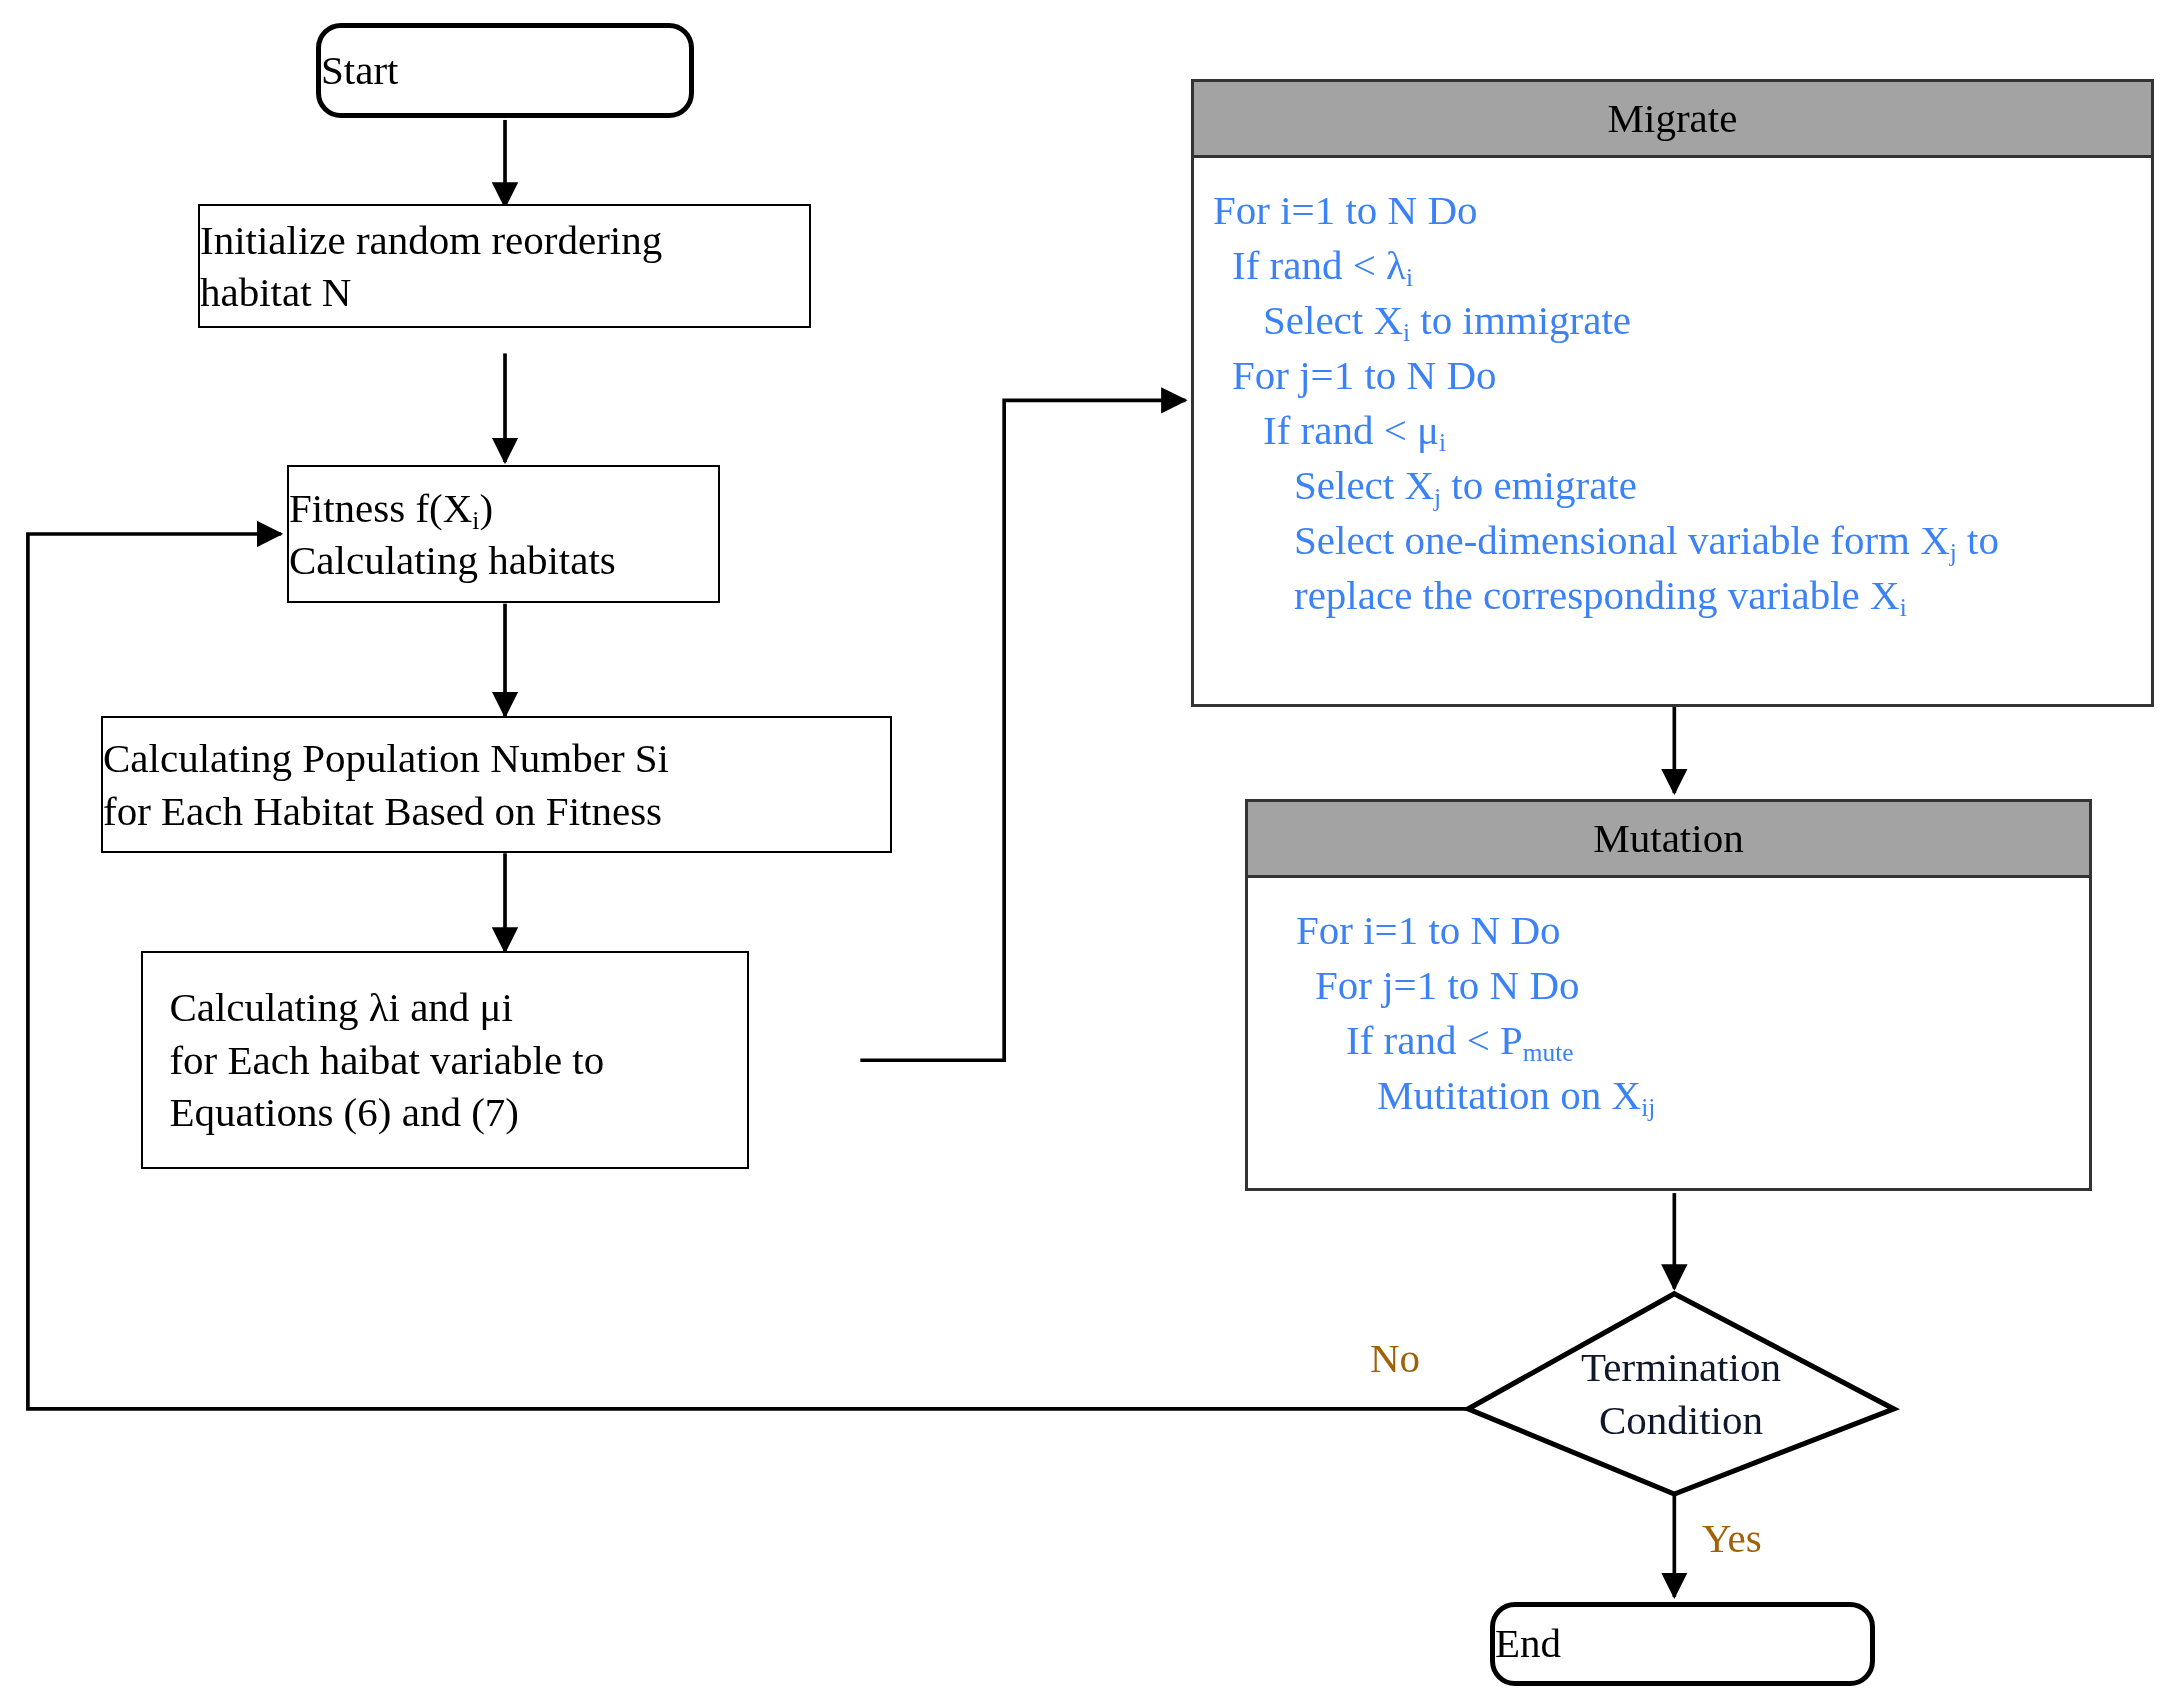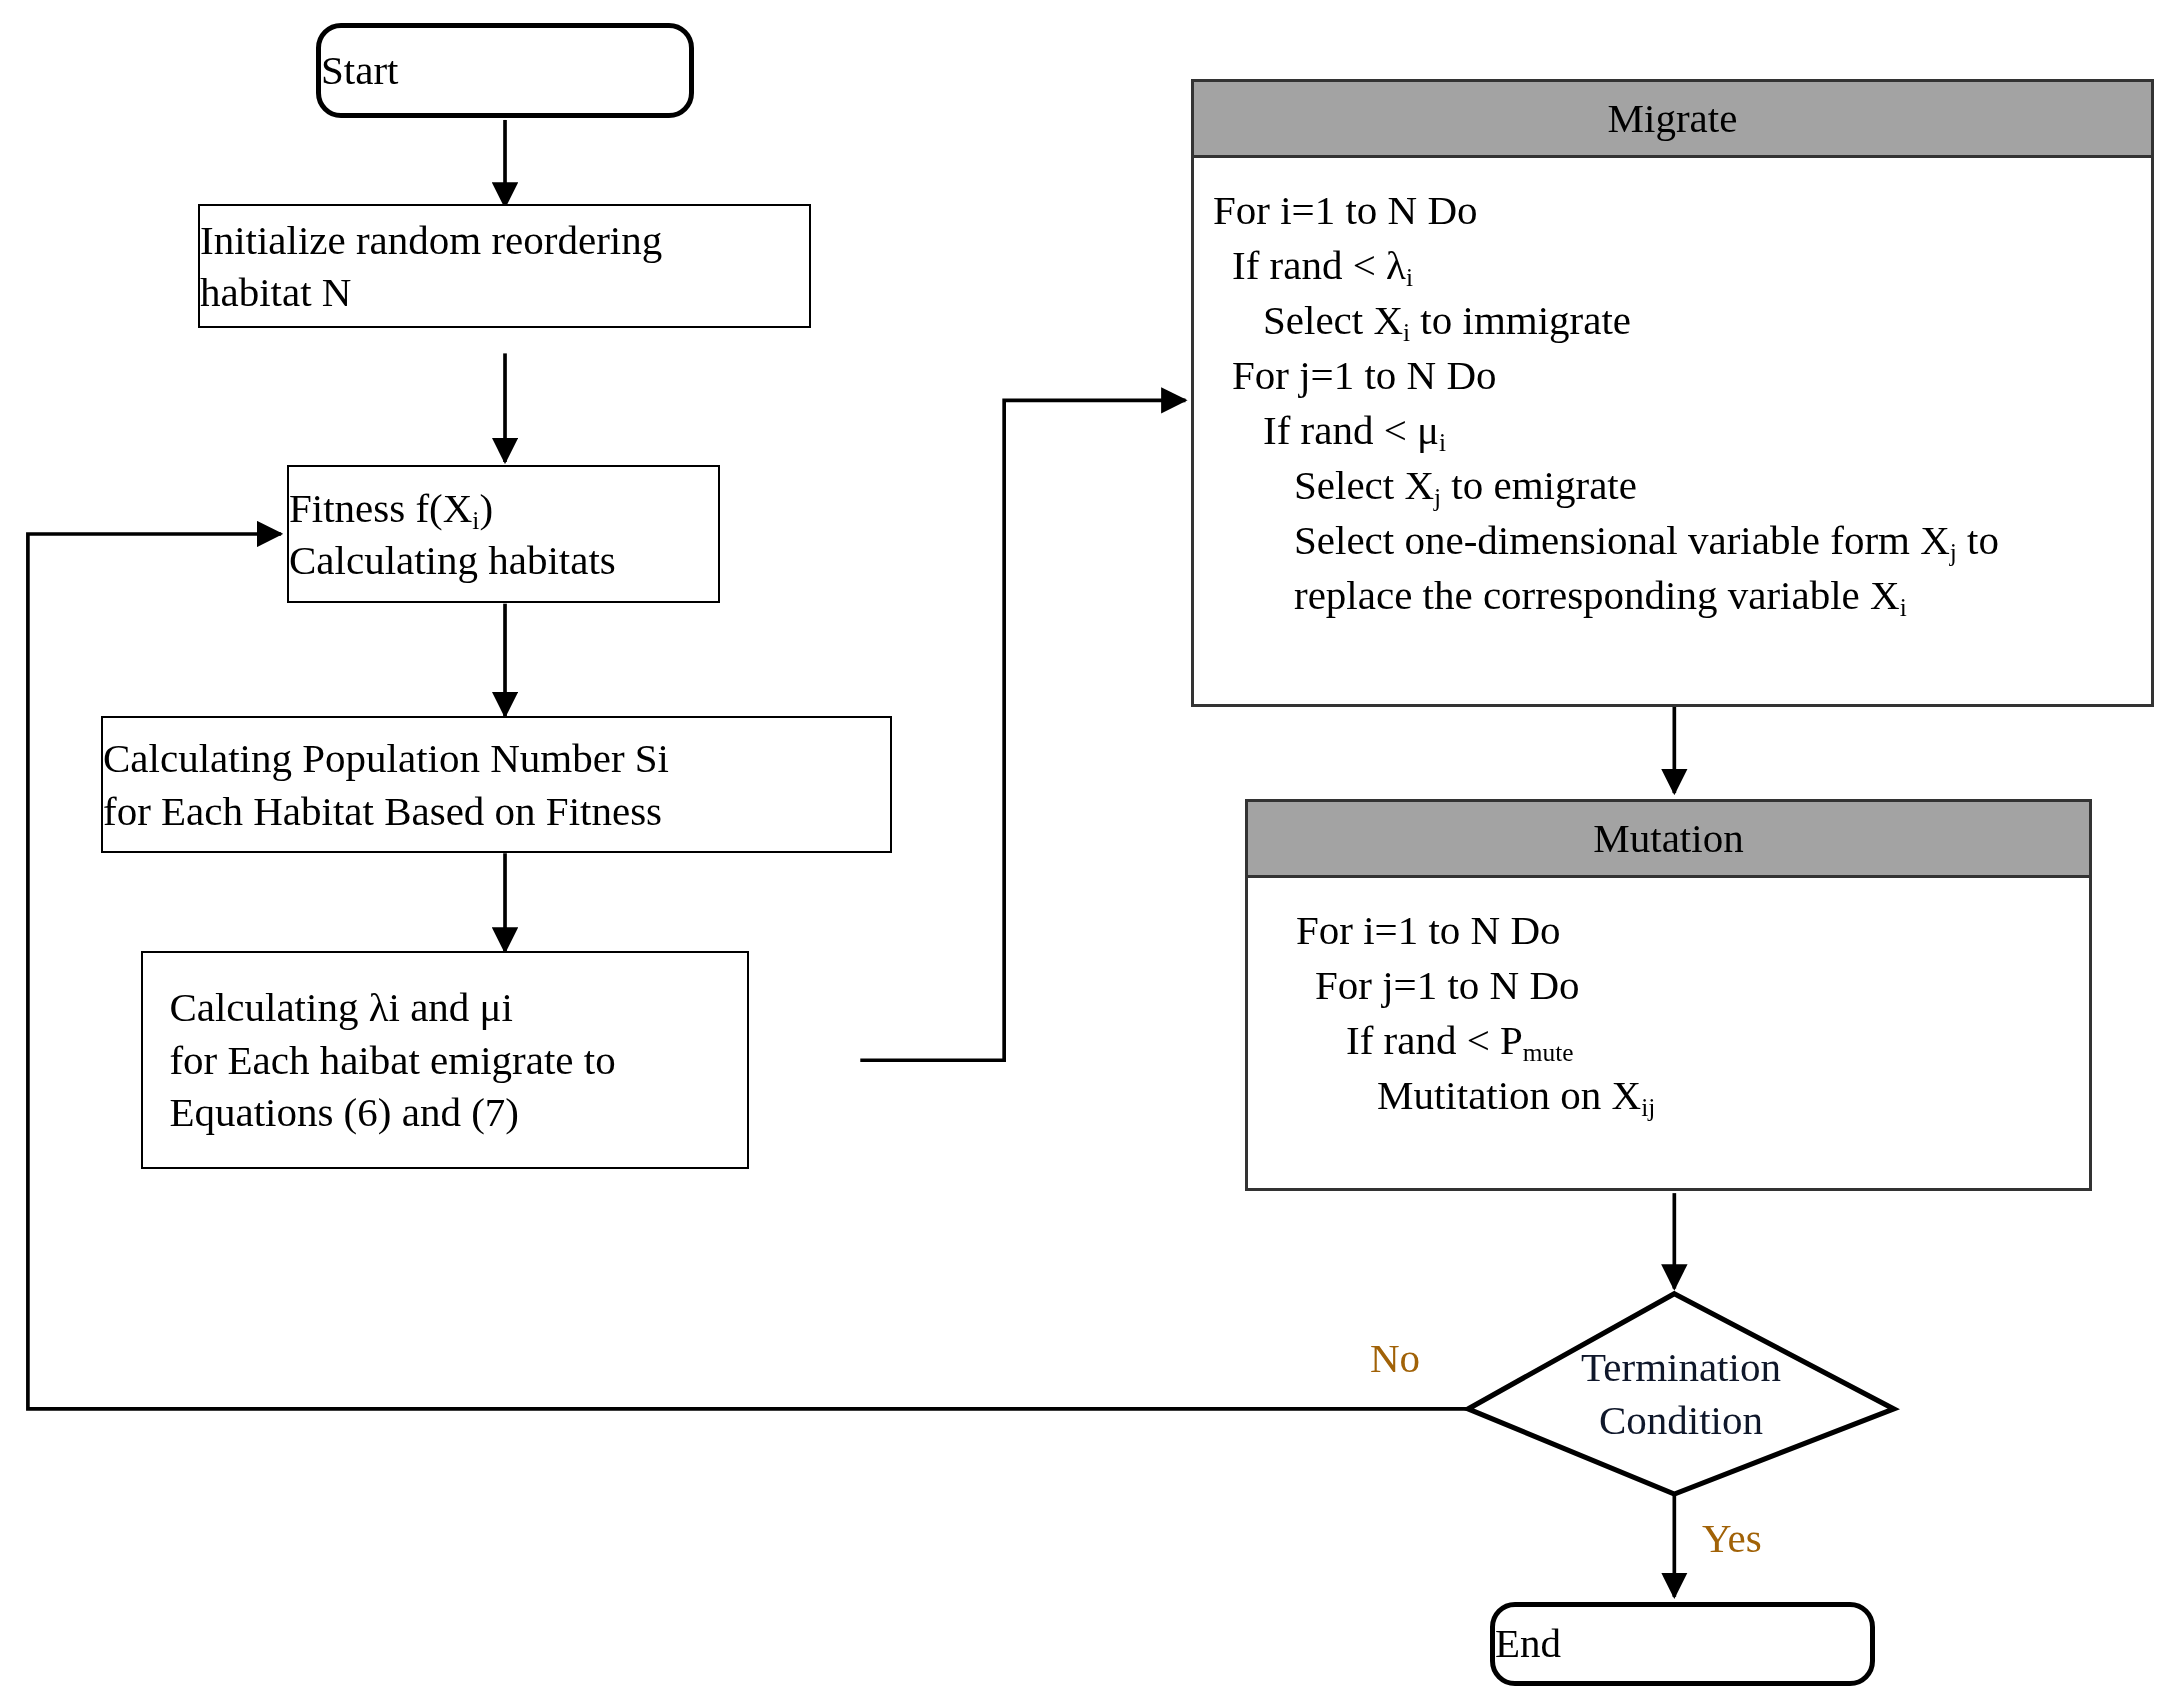--- a/index.html
+++ b/index.html
@@ -67,21 +67,21 @@
     display: flex;
     align-items: center;
     justify-content: center;
     color: #000000;
   }
   .module-body {
     padding: 25px 0 0 19px;
     font-size: 41px;
     line-height: 1.34;
     text-align: left;
-    color: #000000;
+    color: #3b82f6;
   }
   .module-body .line { display: block; white-space: nowrap; }
   .ind1 { padding-left: 19px; }
   .ind2 { padding-left: 50px; }
   .ind3 { padding-left: 81px; }
   sub {
     font-size: 0.62em;
     vertical-align: -0.26em;
     line-height: 0;
   }
@@ -160,21 +160,21 @@
   </div>
 
   <div class="node process" style="left:101px; top:716px; width:791px; height:137px;">
     <span class="line">Calculating Population Number Si</span>
     <span class="line">for Each Habitat Based on Fitness</span>
   </div>
 
   <div class="node process" style="left:141px; top:951px; width:608px; height:218px;">
     <div style="text-align:left; padding-left:26.4px; width:100%; box-sizing:border-box;">
       <span class="line">Calculating λi and μi</span>
-      <span class="line">for Each haibat emigrate to</span>
+      <span class="line">for Each haibat variable to</span>
       <span class="line">Equations (6) and (7)</span>
     </div>
   </div>
 
   <div class="node module" style="left:1191px; top:79px; width:963px; height:628px;">
     <div class="module-header" style="height:73px;">Migrate</div>
     <div class="module-body">
       <span class="line ind0">For i=1 to N Do</span>
       <span class="line ind1">If rand &lt; λ<sub>i</sub></span>
       <span class="line ind2">Select X<sub>i</sub> to immigrate</span>

